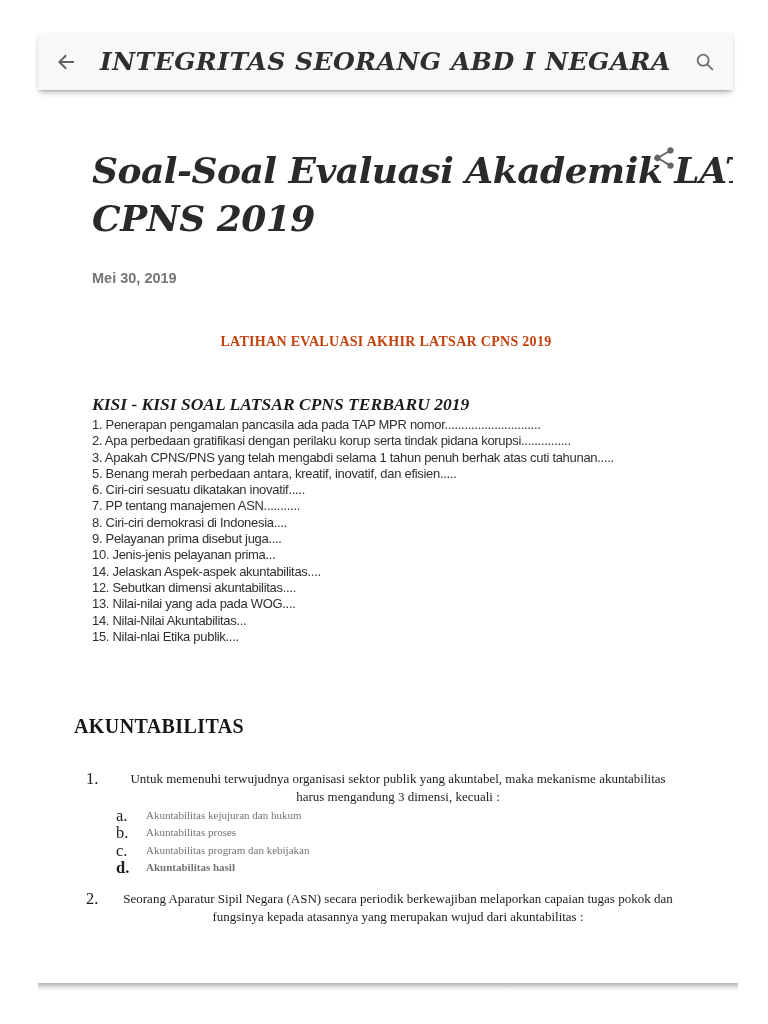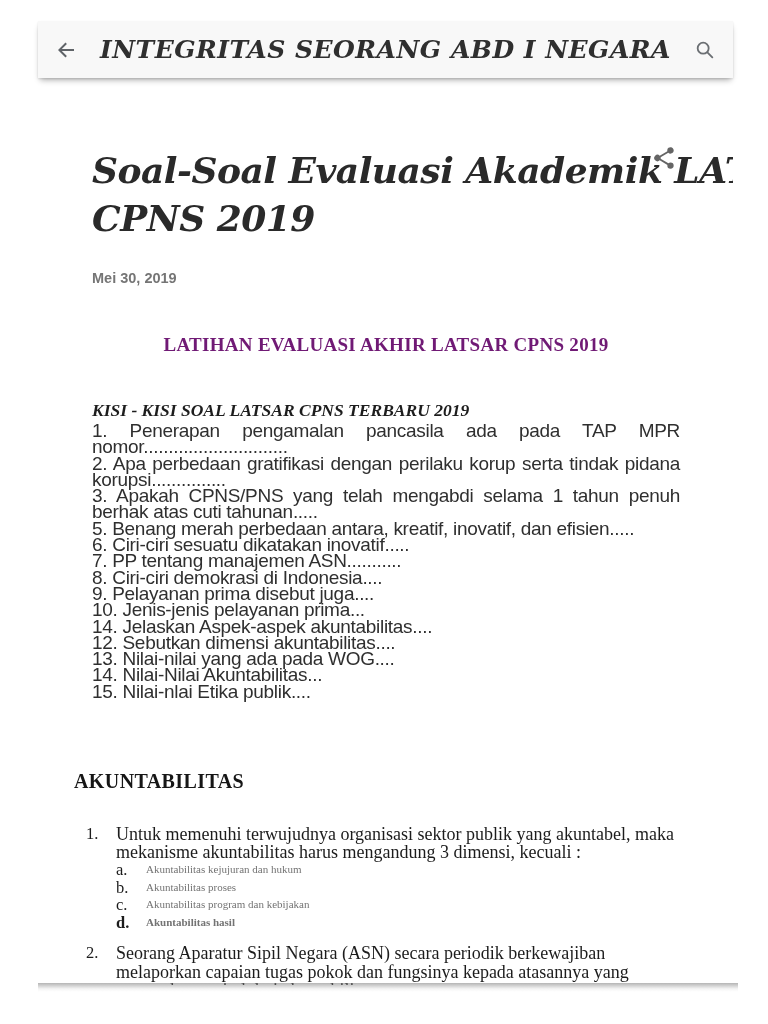--- a/index.html
+++ b/index.html
@@ -1,21 +1,21 @@
 <!DOCTYPE html>
 <html><head>
 <meta charset="utf-8">
 <style>
   * { margin:0; padding:0; box-sizing:border-box; }
   html,body { width:768px; height:1024px; background:#ffffff; overflow:hidden; }
   body { font-family:"Liberation Sans", sans-serif; position:relative; }
 
   
   .appbar {
-    position:absolute; left:38px; top:21px; width:695px; height:57px;
+    position:absolute; left:38px; top:33px; width:695px; height:57px;
     background:#f8f8f8;
     box-shadow:0 1px 2px rgba(0,0,0,0.10), 0 4px 6px -2px rgba(0,0,0,0.32);
     display:flex; align-items:center; z-index:3;
   }
   .back-btn {
     width:56px; height:57px; display:flex; align-items:center; justify-content:center;
     cursor:pointer; background:none; border:none;
   }
   .appbar-title {
     font-family:"DejaVu Serif", serif; font-style:italic; font-weight:700;
@@ -41,50 +41,50 @@
 
   .post-title {
     font-family:"DejaVu Serif", serif; font-style:italic; font-weight:700;
     font-size:36px; line-height:48px; color:#2a2a2a; letter-spacing:-0.5px;
     white-space:nowrap;
   }
   .post-date { margin-top:28px; font-size:14.5px; color:#757575;font-weight:bold; }
 
   .main-heading {
     margin-top:48px; text-align:center;
-    font-family:"Liberation Serif", serif; font-weight:700; font-size:19px;
-    color:#701a75; letter-spacing:0.3px;
+    font-family:"Liberation Serif", serif; font-weight:700; font-size:14px;
+    color:#c2410c; letter-spacing:0.3px;
   }
 
   .kisi-heading {
     margin-top:44px;
     font-family:"Liberation Serif", serif; font-weight:700; font-style:italic;
     font-size:17.5px; color:#1d1d1d;
   }
 
   .kisi-list { margin-top:2px; }
   .kisi-list .kisi-item {
-    font-family:"Liberation Sans", sans-serif; font-size:19px; line-height:16.3px;
+    font-family:"Liberation Sans", sans-serif; font-size:13px; line-height:16.3px;
     letter-spacing:-0.3px; color:#2f2f2f; text-align:justify;
   }
   .kisi-gap { height:12px; }
 
   .section-heading {
     margin-top:58px; margin-left:-18px;
     font-family:"Liberation Serif", serif; font-weight:700; font-size:20px;
     color:#161616; letter-spacing:0.4px;
   }
 
   .q-list { margin-top:32px; margin-left:-6px; font-family:"Liberation Serif", serif; }
   .question { display:flex; margin-bottom:13px; }
   .q-num {
     flex:0 0 30px; font-size:16.5px; line-height:18.2px; color:#1c1c1c;
   }
   .q-body { flex:1 1 auto; }
-  .q-text { font-size:18px; line-height:18.2px; color:#1c1c1c; }
+  .q-text { font-size:13px; line-height:18.2px; color:#1c1c1c;text-align:center; }
   .options { margin-top:0; }
   .option { display:flex; }
   .opt-letter { flex:0 0 30px; font-size:16.5px; line-height:17.5px; color:#1c1c1c; }
   .opt-text { flex:1 1 auto; font-size:11px; line-height:17.5px; color:#737373; }
   .option.bold .opt-text, .option.bold .opt-letter { font-weight:700; }
 
   
   .page-edge-shadow {
     position:absolute; left:38px; top:983px; width:700px; height:9px; z-index:2;
     background:linear-gradient(to bottom, rgba(120,120,120,0.55), rgba(200,200,200,0.18) 65%, rgba(255,255,255,0));

